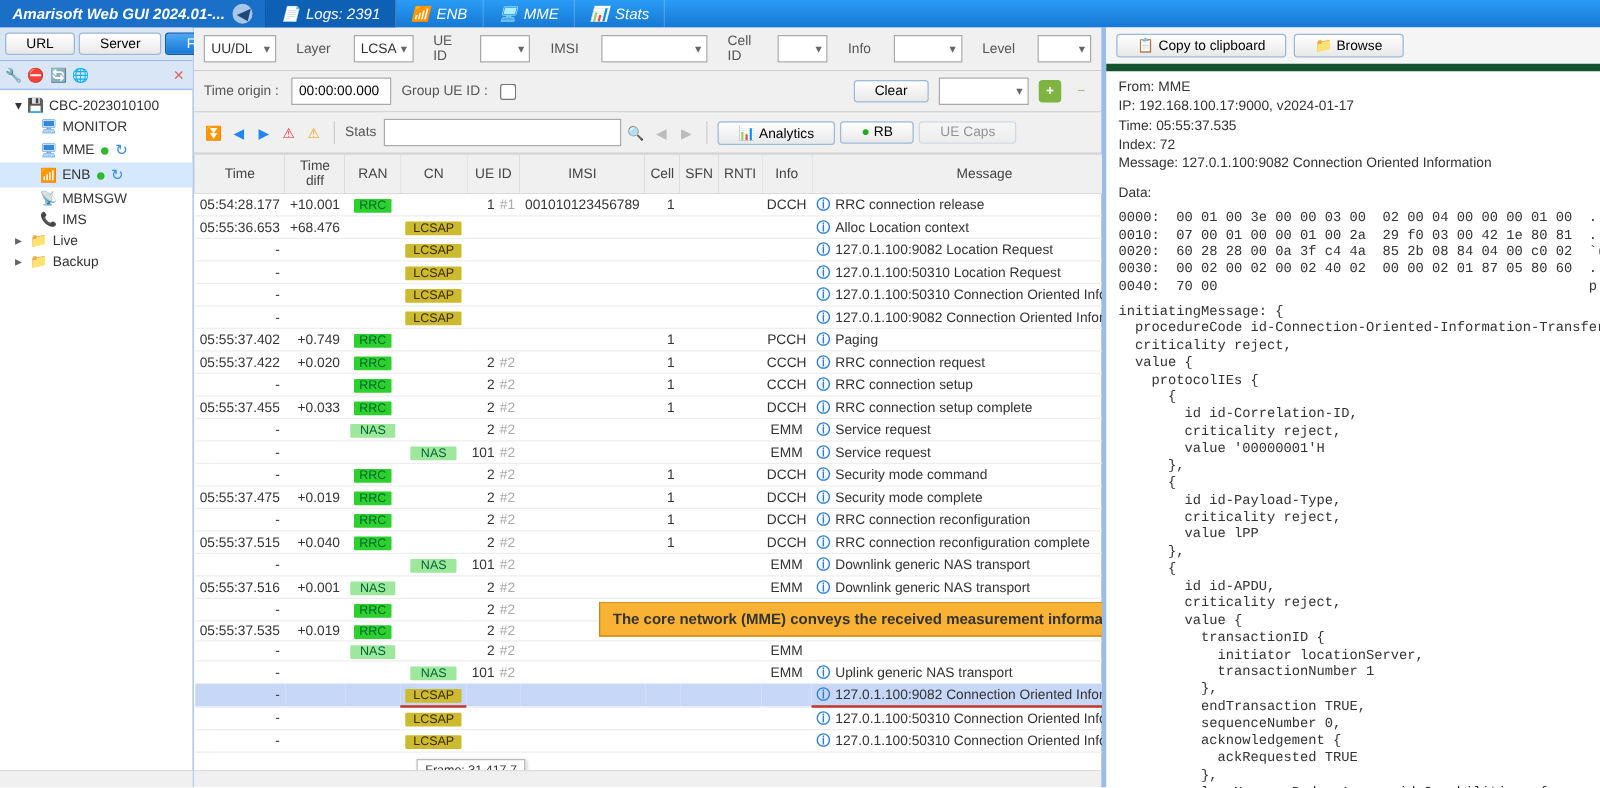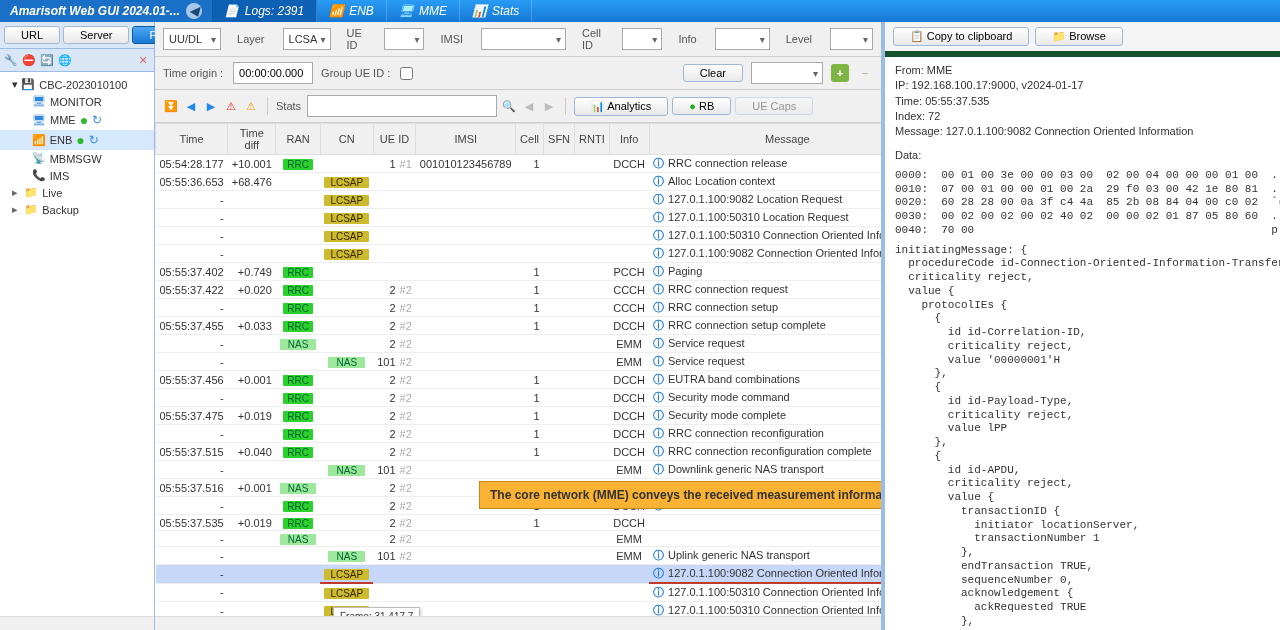--- a/index.html
+++ b/index.html
@@ -374,33 +374,20 @@
               <td class="c-diff"></td>
               <td class="c-ran"></td>
               <td class="c-cn"><span class="pill-nas">NAS</span></td>
               <td class="c-ueid">101 <span class="grey-2">#2</span></td>
               <td class="c-imsi"></td>
               <td class="c-cell"></td>
               <td class="c-sfn"></td>
               <td class="c-rnti"></td>
               <td class="c-info">EMM</td>
               <td class="c-msg"><span class="info-i">ⓘ</span>Service request</td>
-            </tr>
-            <tr>
-              <td class="c-time">05:55:37.456</td>
-              <td class="c-diff">+0.001</td>
-              <td class="c-ran"><span class="pill-rrc">RRC</span></td>
-              <td class="c-cn"></td>
-              <td class="c-ueid">2 <span class="grey-2">#2</span></td>
-              <td class="c-imsi"></td>
-              <td class="c-cell">1</td>
-              <td class="c-sfn"></td>
-              <td class="c-rnti"></td>
-              <td class="c-info">DCCH</td>
-              <td class="c-msg"><span class="info-i">ⓘ</span>EUTRA band combinations</td>
             </tr>
             <tr>
               <td class="c-time">-</td>
               <td class="c-diff"></td>
               <td class="c-ran"><span class="pill-rrc">RRC</span></td>
               <td class="c-cn"></td>
               <td class="c-ueid">2 <span class="grey-2">#2</span></td>
               <td class="c-imsi"></td>
               <td class="c-cell">1</td>
               <td class="c-sfn"></td>

